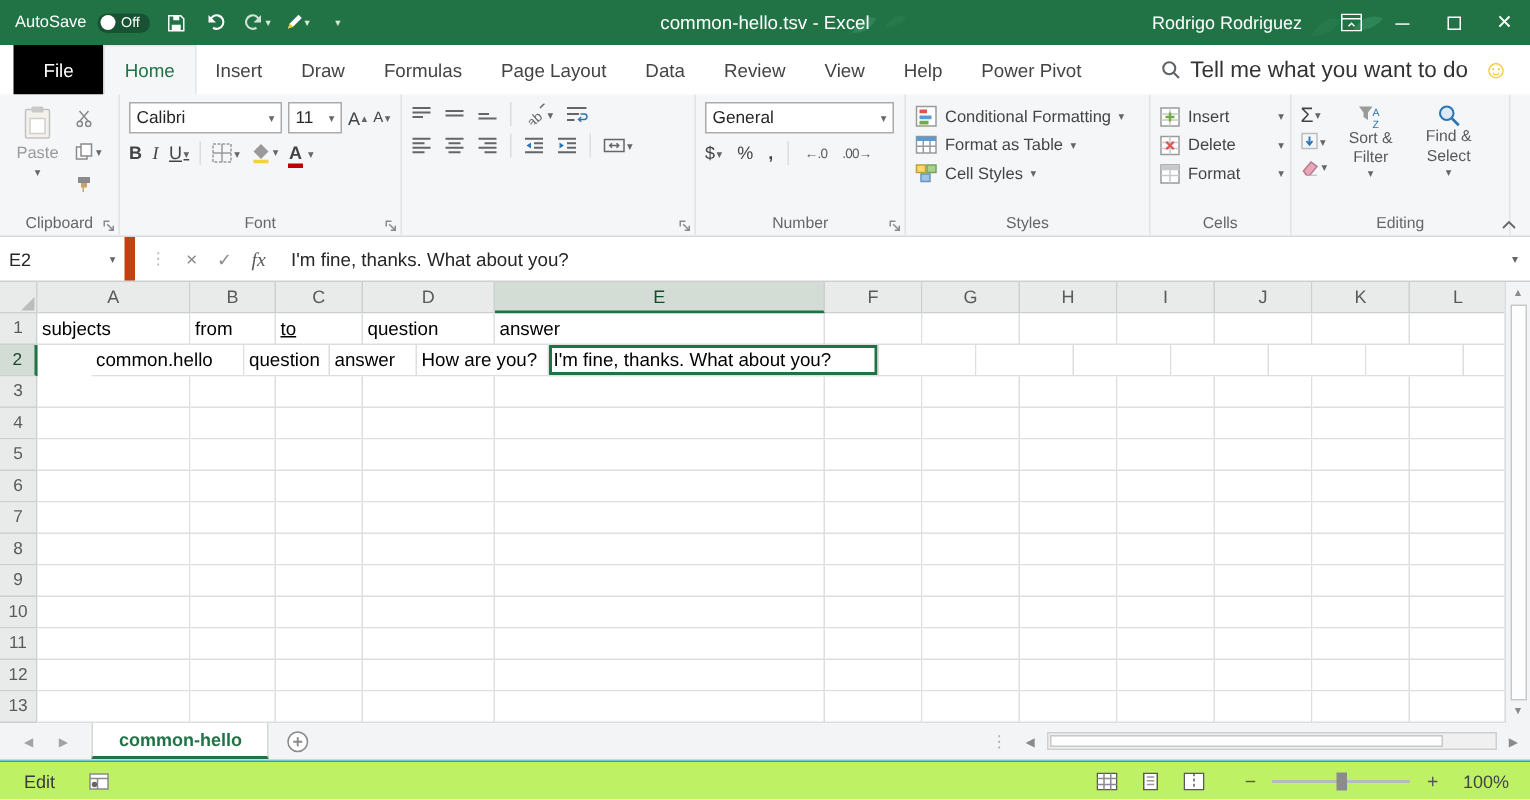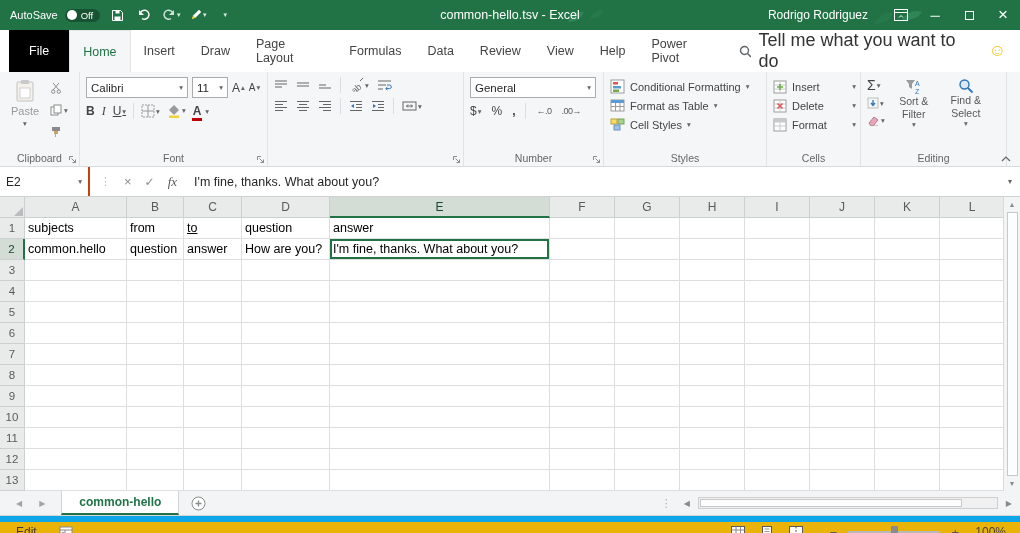--- a/index.html
+++ b/index.html
@@ -22,21 +22,21 @@
   .maxbox{width:9px;height:9px;border:1px solid #fff;display:inline-block}
   .deco{position:absolute;top:4px;opacity:.55;z-index:0}
   .deco.d1{left:566px}.deco.d2{left:872px}
 
   
   .tabsrow{flex:0 0 33px;background:#fff;display:flex;align-items:stretch}
   .file-tab{background:#000000;color:#fff;padding:0 20px;display:flex;align-items:center;font-size:12.5px;margin-left:9px}
   .rtabs{display:flex;align-items:stretch}
   .rtab{padding:0 13px;display:flex;align-items:center;font-size:12.5px;color:#444}
   .rtab.active{color:#217346;background:#f5f6f7;border:1px solid #e4e5e6;border-bottom:none}
-  .tellme{margin-left:auto;display:flex;align-items:center;gap:7px;color:#333;font-size:18px;padding:0 10px}
+  .tellme{margin-left:auto;display:flex;align-items:center;gap:7px;color:#333;font-size:15px;padding:0 10px}
   .sharebox{display:flex;align-items:center;gap:6px;padding:0 14px;font-size:12.5px;color:#262626}
   .smiley{color:#f3c621;font-size:17px;display:flex;align-items:center;padding-right:14px}
 
   
   .ribbon{flex:0 0 95px;background:#f5f6f7;display:flex;position:relative;border-bottom:1px solid #d9dadb}
   .grp{position:relative;border-right:1px solid #e2e3e4;padding:5px 4px 16px 6px}
   .grp-label{position:absolute;bottom:2px;left:0;right:0;text-align:center;font-size:10.5px;color:#666}
   .launcher{position:absolute;right:2px;bottom:2px;line-height:0}
   .g-clip{width:80px}.g-font{width:188px}.g-align{width:196px}.g-num{width:140px}.g-styles{width:163px}.g-cells{width:94px}.g-edit{width:146px}
   .clipbody{display:flex;gap:6px}
@@ -59,21 +59,21 @@
   .cellrow .lbl{flex:1}
   .editbody{display:flex;gap:6px}
   .editcol{display:flex;flex-direction:column;gap:5px;padding-top:1px}
   .tallbtn{display:flex;flex-direction:column;align-items:center;width:46px;font-size:10.5px;color:#595959;line-height:1.2;text-align:center;padding-top:1px}
   .tallbtn .cap{width:40px}
   .sigma{font-size:14px;color:#444;line-height:1}
   .collapse{position:absolute;right:9px;bottom:4px;line-height:0}
 
   
   .fbar{flex:0 0 30px;background:#fff;display:flex;align-items:stretch;border-bottom:1px solid #d0d0d0}
-  .namebox{width:90px;display:flex;align-items:center;justify-content:space-between;padding:0 6px;border-right:2px solid #c2410c;font-size:12px}
+  .namebox{width:90px;display:flex;align-items:center;justify-content:space-between;padding:0 6px;border-right:7px solid #c2410c;font-size:12px}
   .fbtns{display:flex;align-items:center;gap:13px;padding:0 10px;color:#8a8a8a}
   .fx{font-style:italic;font-family:"Liberation Serif",serif;font-size:13px;color:#595959}
   .fcancel{font-size:13px}
   .fenter{font-size:12px}
   .fdots{color:#b8b8b8;font-size:11px}
   .finput{flex:1;display:flex;align-items:center;padding:0 7px;font-size:12.5px;white-space:nowrap;overflow:hidden}
   .fchev{width:20px;display:flex;align-items:center;justify-content:center;color:#666;font-size:8px}
 
   
   .gridwrap{flex:0 0 294px;display:flex;background:#fff;overflow:hidden}
@@ -97,21 +97,21 @@
   .snav{display:flex;align-items:center;gap:17px;padding:0 16px;color:#a3a3a3;font-size:8px}
   .sheettab{background:#fff;display:flex;align-items:center;padding:0 17px;color:#217346;font-weight:700;border-left:1px solid #d5d5d5;border-right:1px solid #d5d5d5;border-bottom:2px solid #217346}
   .addsheet{display:flex;align-items:center;padding:0 12px}
   .hzone{margin-left:auto;display:flex;align-items:center;gap:5px;padding-right:5px}
   .hdots{color:#b0b0b0;font-size:11px;margin-right:4px}
   .harrow{color:#8a8a8a;font-size:8px;padding:0 3px}
   .htrack{width:300px;height:12px;background:#f0f0f0;border:1px solid #cfcfcf;position:relative}
   .hthumb{position:absolute;left:1px;top:1px;bottom:1px;width:88%;background:#fdfdfd;border:1px solid #c6c8c9}
 
   
-  .statusbar{flex:0 0 26px;background:#eab308;display:flex;align-items:center;border-top:6px solid #0ea5e9}
+  .statusbar{flex:0 0 26px;background:#bef264;display:flex;align-items:center;border-top:1px solid #0ea5e9}
   .st-left{display:flex;align-items:center;gap:22px;padding-left:16px;font-size:12px;color:#3a3a3a}
   .st-right{margin-left:auto;display:flex;align-items:center;gap:11px;padding-right:14px;color:#555}
   .viewbtns{display:flex;gap:15px;margin-right:16px;align-items:center}
   .zminus,.zplus{font-size:13px;color:#555}
   .ztrack{width:92px;height:2px;background:#b9b9b9;position:relative}
   .zthumb{position:absolute;left:43px;top:-5px;width:7px;height:12px;background:#8b8b8b}
   .zoomlbl{width:36px;text-align:right;font-size:12px;color:#444}
   svg{display:block}
 </style>
 </head>
@@ -182,22 +182,22 @@
       <span class="winbtn close">×</span>
     </div>
   </div>
 
   <div class="tabsrow">
     <div class="file-tab">File</div>
     <div class="rtabs">
         <div class="rtab active">Home</div>
         <div class="rtab">Insert</div>
         <div class="rtab">Draw</div>
+        <div class="rtab">Formulas</div>
         <div class="rtab">Page Layout</div>
-        <div class="rtab">Formulas</div>
         <div class="rtab">Data</div>
         <div class="rtab">Review</div>
         <div class="rtab">View</div>
         <div class="rtab">Help</div>
         <div class="rtab">Power Pivot</div>
       </div>
     <div class="tellme">
       <svg width="13" height="13">
           <circle cx="5.5" cy="5.5" r="4" fill="none" stroke="#5f6368" stroke-width="1.4"></circle>
           <path d="M8.5 8.5l3.5 3.5" stroke="#5f6368" stroke-width="1.4"></path>
@@ -557,21 +557,21 @@
             <div class="cell" style="width: 65px;"></div>
             <div class="cell" style="width: 65px;"></div>
             <div class="cell" style="width: 65px;"></div>
             <div class="cell" style="width: 65px;"></div>
             <div class="cell" style="width: 65px;"></div>
             <div class="cell" style="width: 65px;"></div>
             <div class="cell" style="width: 65px;"></div>
           </div>
           <div class="grid-row">
             <div class="rowh sel">2</div>
-            <div class="cell" style="width: 102px;">common.hello</div>
+            <div class="cell" style="width: 102px; margin-left: 36px;">common.hello</div>
             <div class="cell" style="width: 57px;">question</div>
             <div class="cell" style="width: 58px;">answer</div>
             <div class="cell" style="width: 88px;">How are you?</div>
             <div class="cell selected" style="width: 220px;">I'm fine, thanks. What about you?</div>
             <div class="cell" style="width: 65px;"></div>
             <div class="cell" style="width: 65px;"></div>
             <div class="cell" style="width: 65px;"></div>
             <div class="cell" style="width: 65px;"></div>
             <div class="cell" style="width: 65px;"></div>
             <div class="cell" style="width: 65px;"></div>

